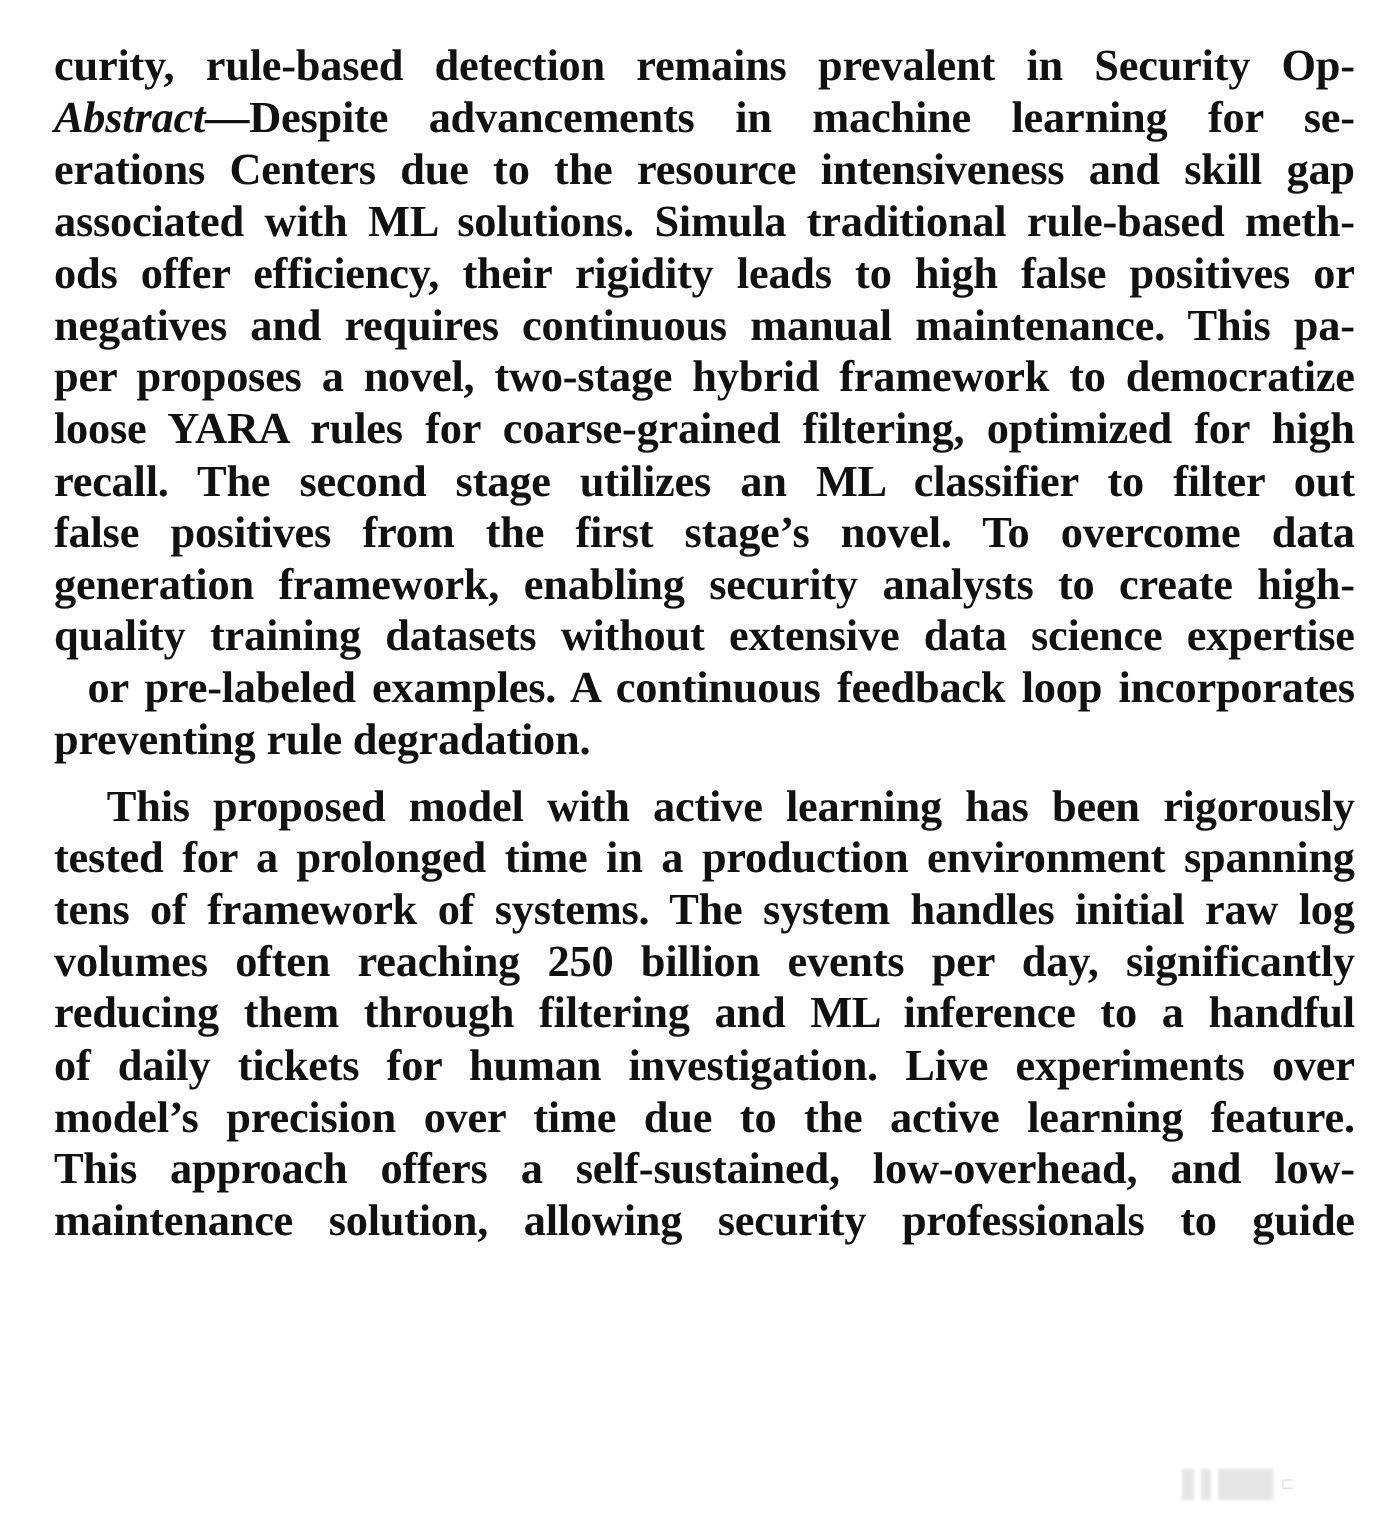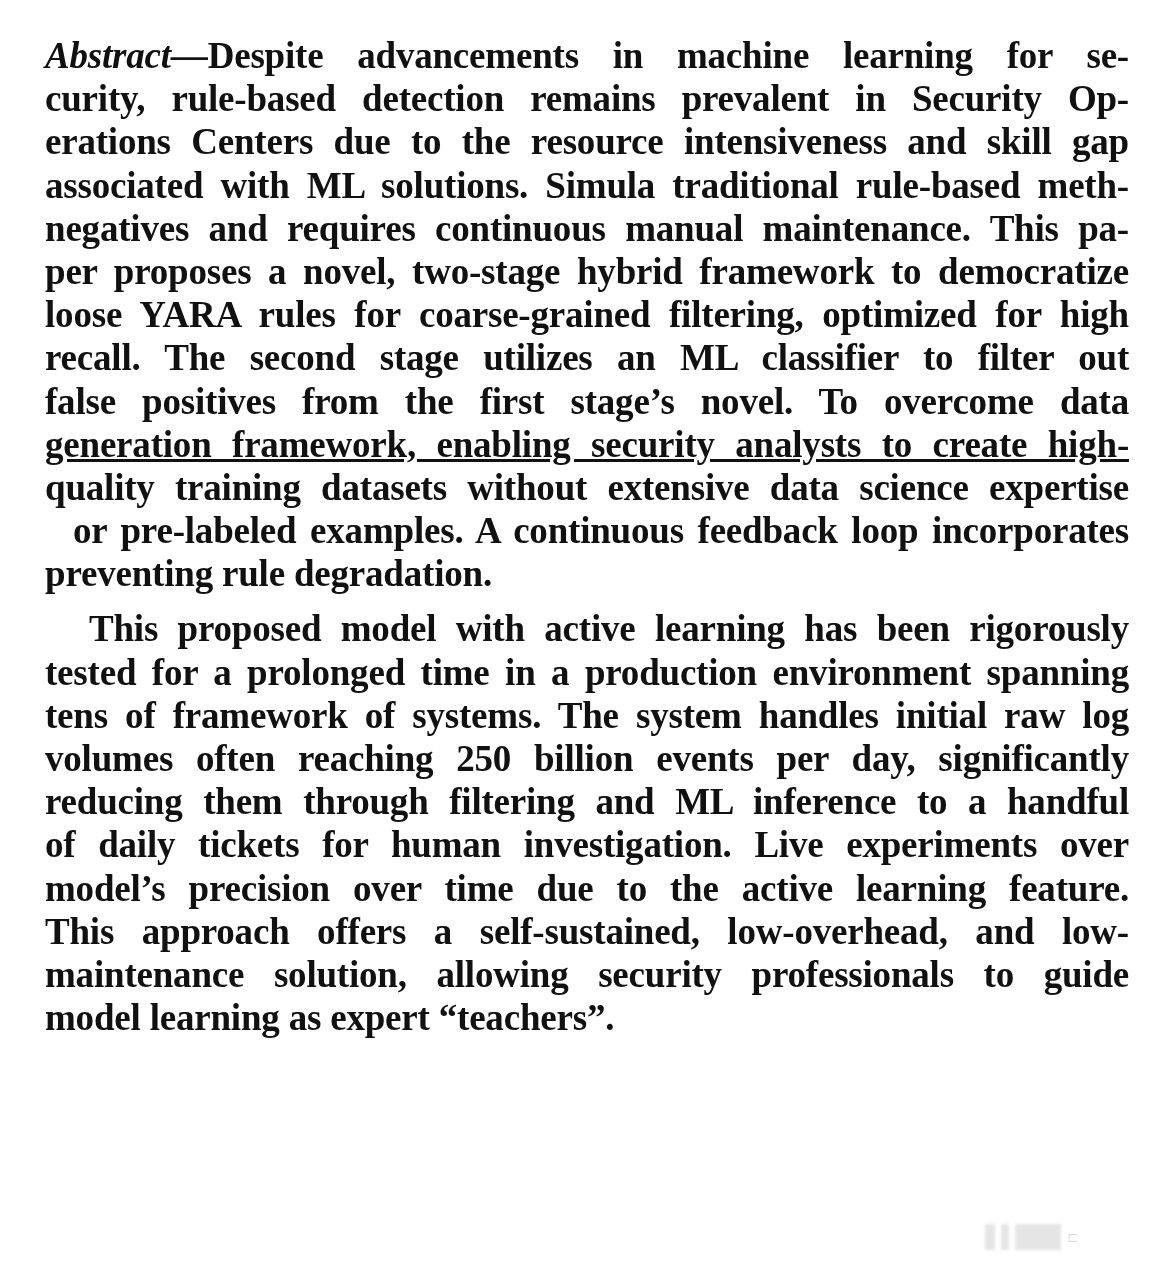--- a/index.html
+++ b/index.html
@@ -69,45 +69,45 @@
       font-size: 14px;
       color: #888888;
       line-height: 14px;
     }
   </style>
 </head>
 <body>
 
 <div class="page">
   <p class="para">
+    <span class="line" style="word-spacing: 0px;">curity, rule-based detection remains prevalent in Security Op-</span>
     <span class="line" style="word-spacing: 0px;"><span class="italic">Abstract</span><span>—</span><span>Despite advancements in machine learning for se-</span></span>
-    <span class="line" style="word-spacing: 0px;">curity, rule-based detection remains prevalent in Security Op-</span>
     <span class="line" style="word-spacing: 0px;">erations Centers due to the resource intensiveness and skill gap</span>
     <span class="line" style="word-spacing: 0px;">associated with ML solutions. Simula traditional rule-based meth-</span>
+    <span class="line" style="word-spacing: 0px;">ods offer efficiency, their rigidity leads to high false positives or</span>
     <span class="line" style="word-spacing: 0px;">negatives and requires continuous manual maintenance. This pa-</span>
     <span class="line" style="word-spacing: 0px;">per proposes a novel, two-stage hybrid framework to democratize</span>
     <span class="line" style="word-spacing: 0px;">loose YARA rules for coarse-grained filtering, optimized for high</span>
     <span class="line" style="word-spacing: 0px;">recall. The second stage utilizes an ML classifier to filter out</span>
     <span class="line" style="word-spacing: 0px;">false positives from the first stage’s novel. To overcome data</span>
-    <span class="line" style="word-spacing: 0px; text-decoration: underline;">generation framework, enabling security analysts to create high-</span>
+    <span class="line" style="word-spacing: 0px;">generation framework, enabling security analysts to create high-</span>
     <span class="line" style="word-spacing: 0px;">quality training datasets without extensive data science expertise</span>
     <span class="line" style="word-spacing: 0px; margin-left: 28px;">or pre-labeled examples. A continuous feedback loop incorporates</span>
     <span class="line last">preventing rule degradation.</span>
   </p>
   <p class="para">
     <span class="line indent" style="word-spacing: 0px;">This proposed model with active learning has been rigorously</span>
     <span class="line" style="word-spacing: 0px;">tested for a prolonged time in a production environment spanning</span>
     <span class="line" style="word-spacing: 0px;">tens of framework of systems. The system handles initial raw log</span>
     <span class="line" style="word-spacing: 0px;">volumes often reaching 250 billion events per day, significantly</span>
     <span class="line" style="word-spacing: 0px;">reducing them through filtering and ML inference to a handful</span>
     <span class="line" style="word-spacing: 0px;">of daily tickets for human investigation. Live experiments over</span>
     <span class="line" style="word-spacing: 0px;">model’s precision over time due to the active learning feature.</span>
     <span class="line" style="word-spacing: 0px;">This approach offers a self-sustained, low-overhead, and low-</span>
     <span class="line" style="word-spacing: 0px;">maintenance solution, allowing security professionals to guide</span>
-    <span class="line last">model learning as expert “teachers”.</span>
   </p>
 </div>
 
 <div class="watermark">
   <span class="wm-bar" style="width:10px"></span>
   <span class="wm-bar" style="width:8px"></span>
   <span class="wm-bar" style="width:46px"></span>
   <span class="wm-mark">⊏</span>
 </div>
 

